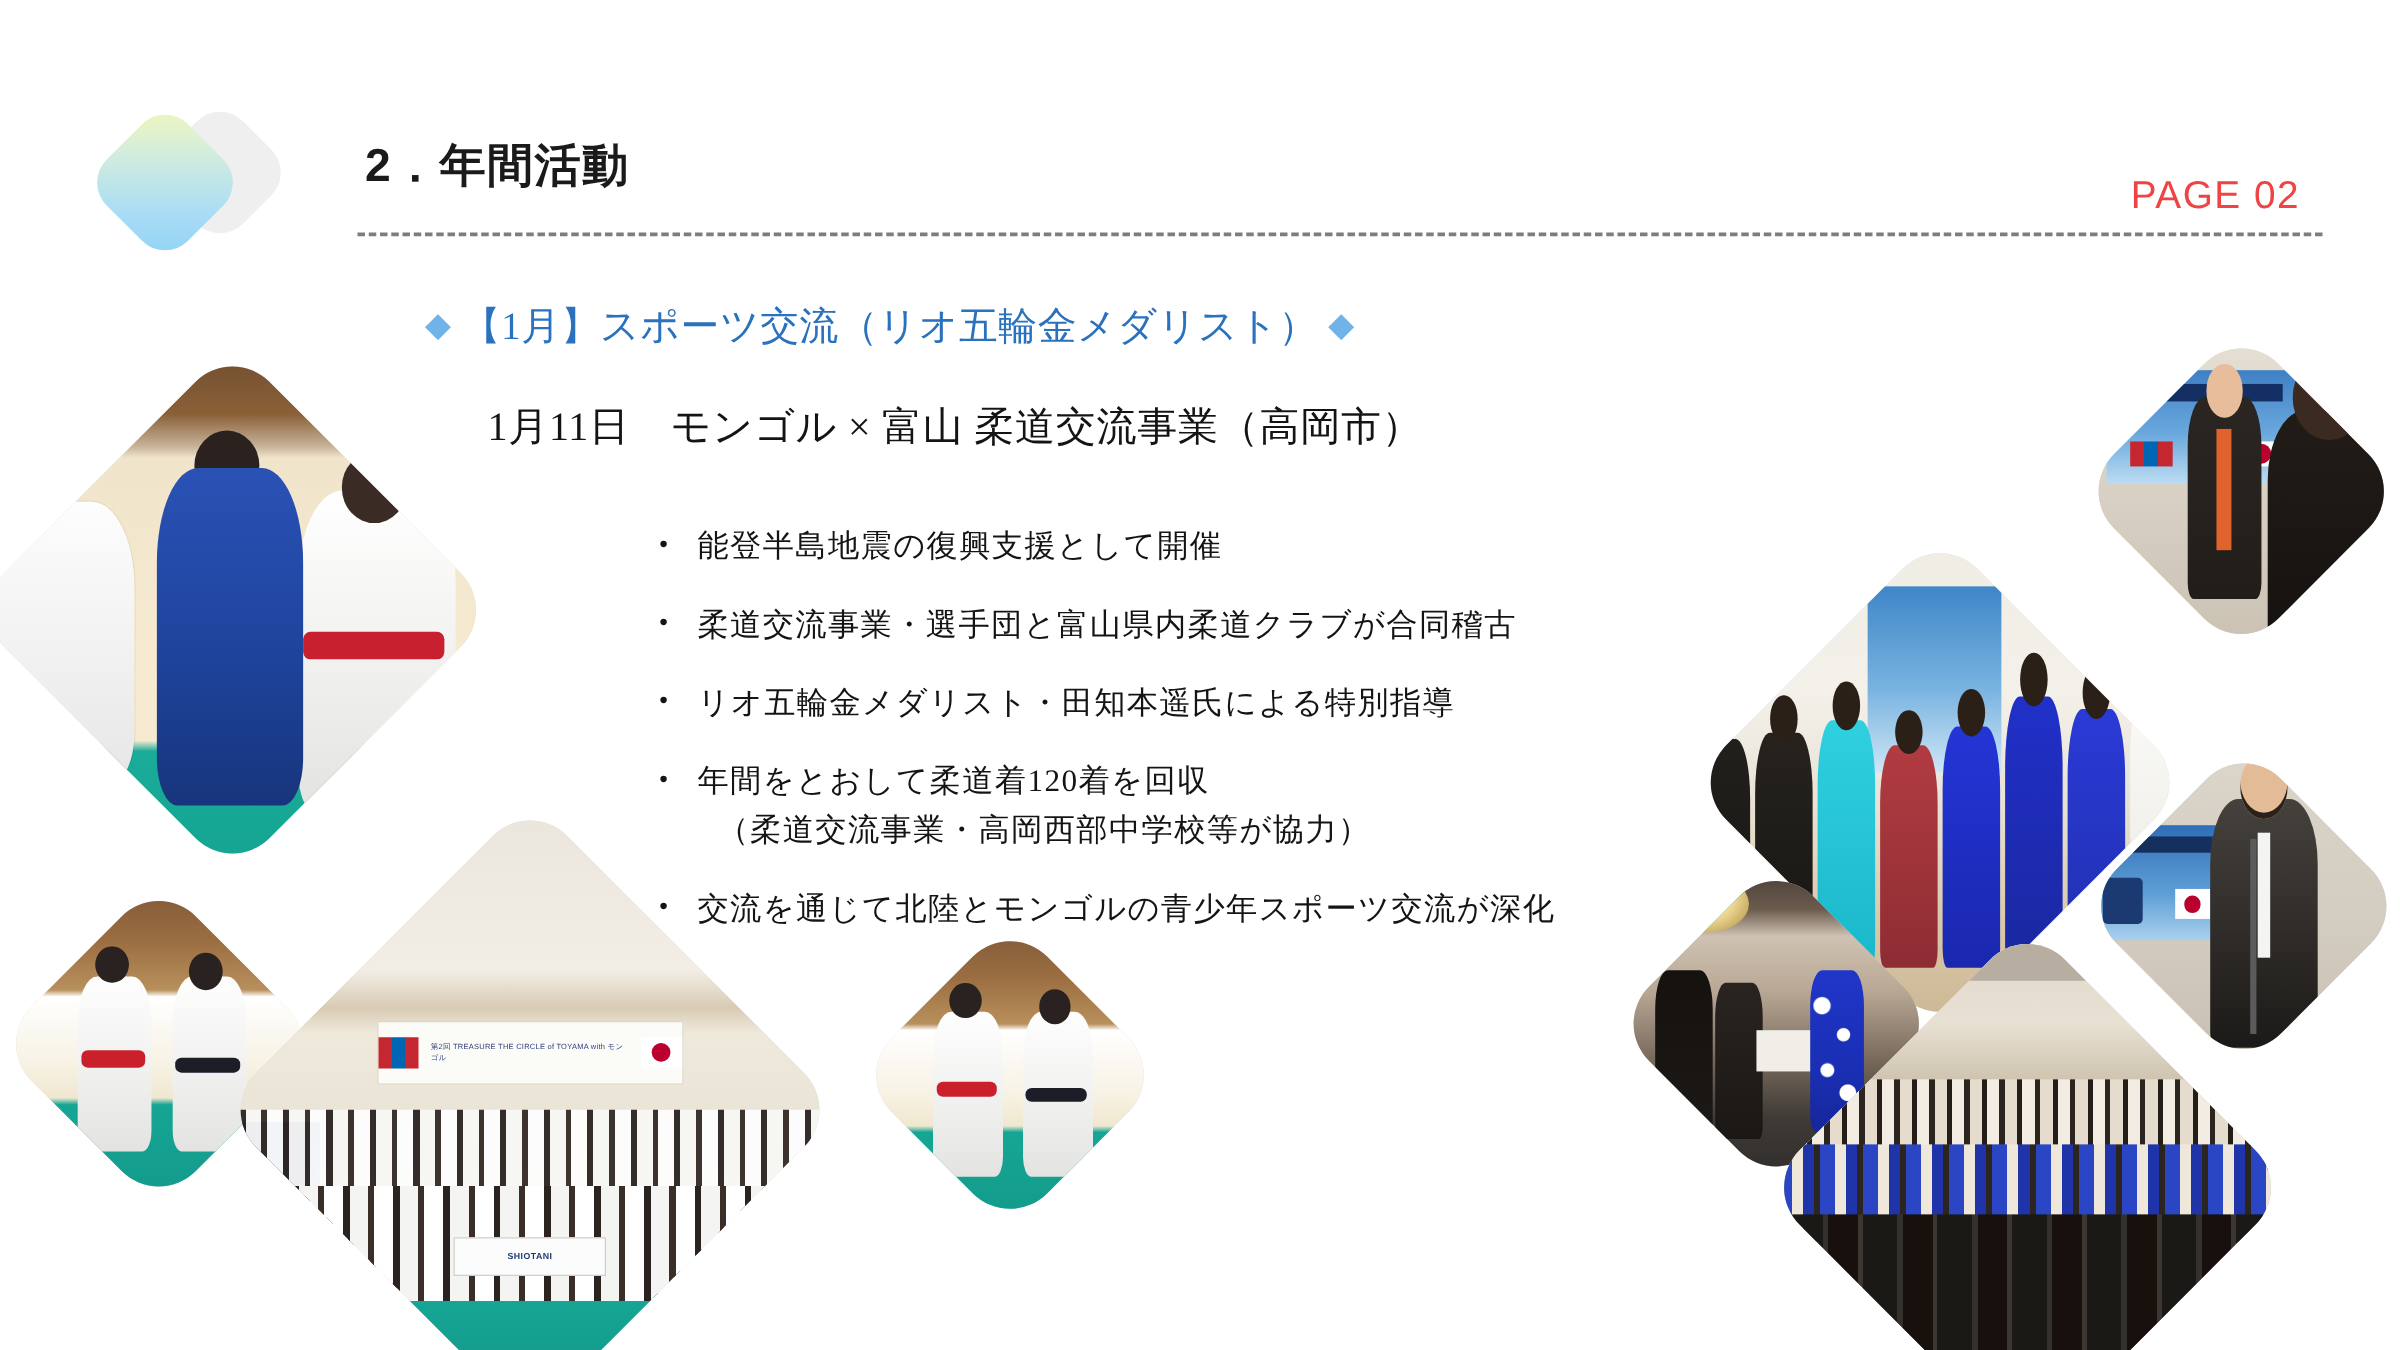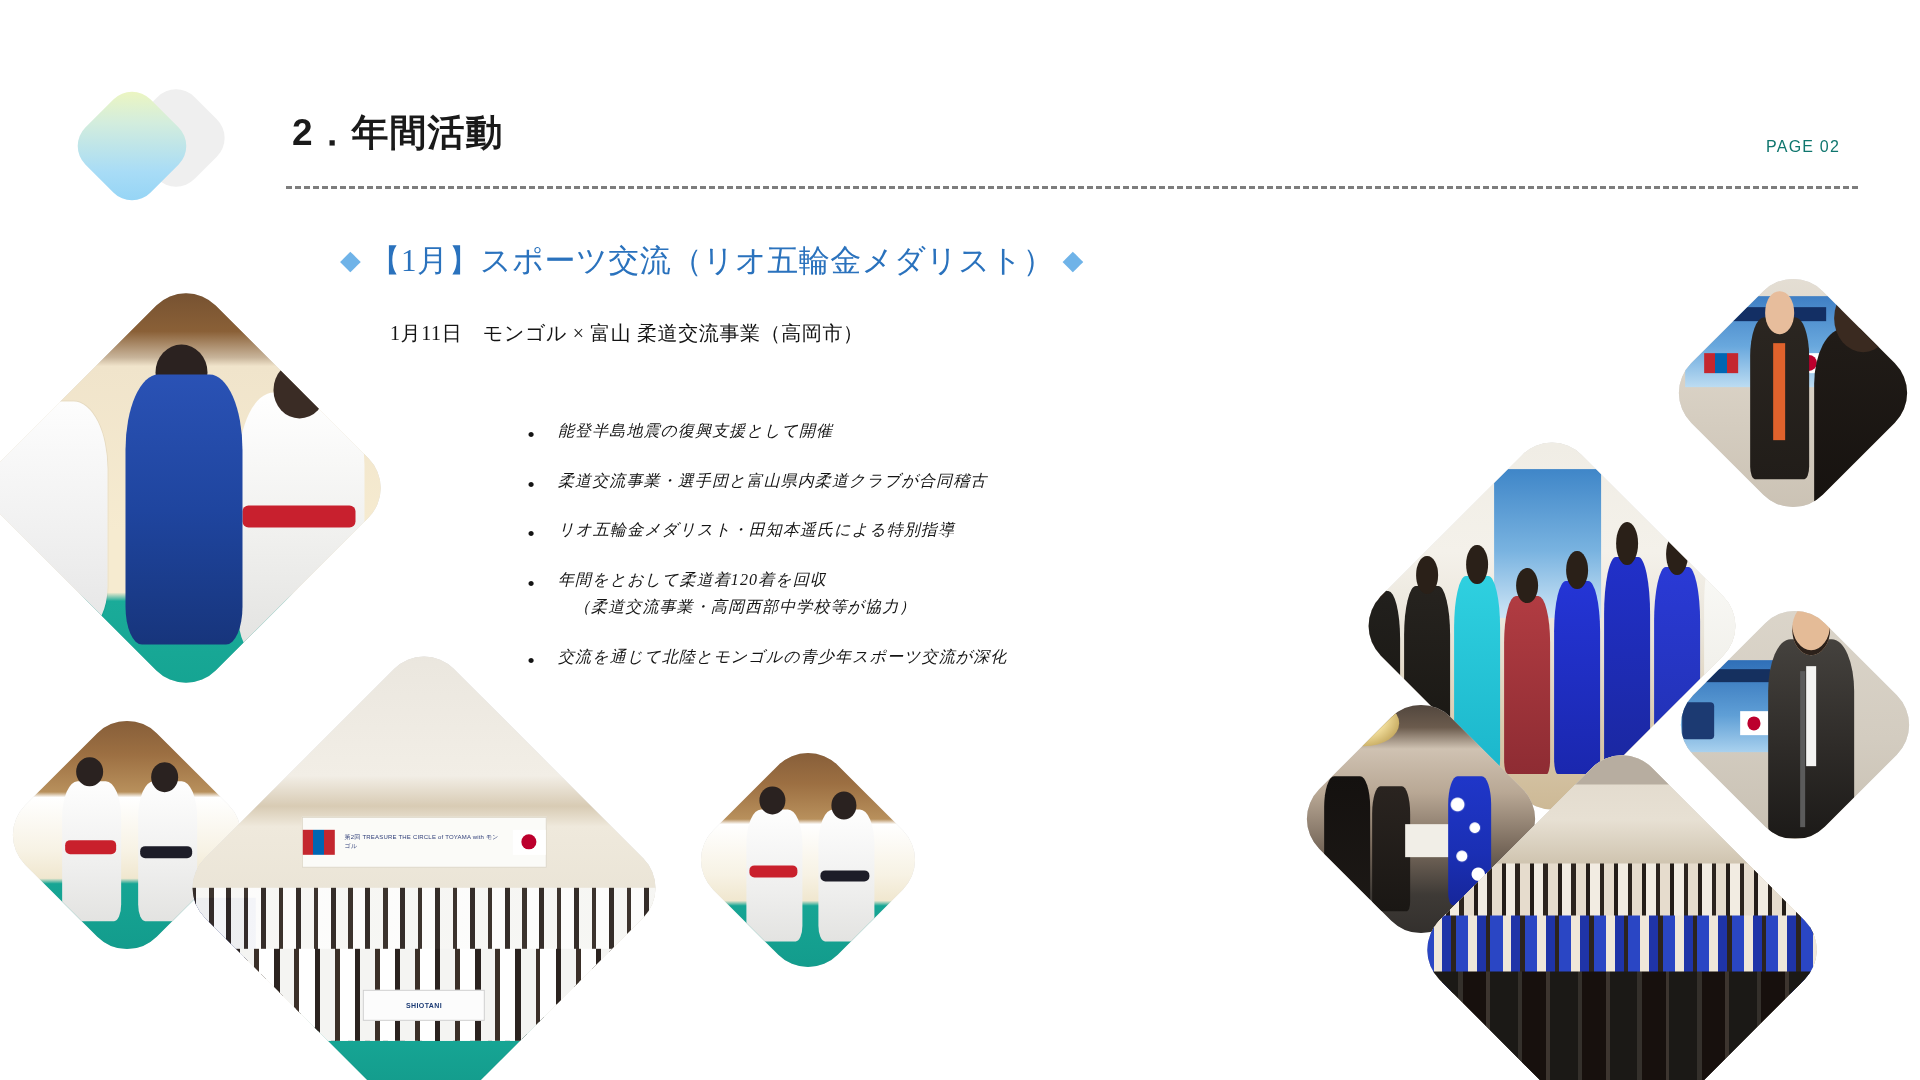--- a/index.html
+++ b/index.html
@@ -55,23 +55,23 @@
     letter-spacing: 1px;
     color: #1a1a1a;
     white-space: nowrap;
   }
 
   .page-number {
     position: absolute;
     right: 80px;
     top: 138px;
     font-family: "Liberation Sans", "DejaVu Sans", sans-serif;
-    font-size: 16px;
+    font-size: 31px;
     letter-spacing: 1.2px;
-    color: #0f766e;
+    color: #ef4444;
     white-space: nowrap;
   }
 
   .header-rule {
     position: absolute;
     left: 286px;
     right: 62px;
     top: 186px;
     height: 0;
     border-top: 3px dashed #7d7d7d;
@@ -91,42 +91,41 @@
     color: #6fb3e8;
     font-size: 27px;
     vertical-align: 2px;
   }
   .section-heading .hdr-text { color: #2a72bd; }
 
   .event-title {
     position: absolute;
     left: 390px;
     top: 320px;
-    font-size: 20px;
+    font-size: 32px;
     color: #141414;
     letter-spacing: 0.6px;
     white-space: nowrap;
   }
 
   .bullets {
     position: absolute;
     left: 524px;
     top: 420px;
     width: 760px;
     list-style: none;
   }
   .bullets li {
     position: relative;
-    font-size: 16px;
+    font-size: 25px;
     line-height: 1.42;
     color: #141414;
     letter-spacing: 1.1px;
     margin-bottom: 27px;
     padding-left: 34px;
-    font-style: italic;
   }
   .bullets li::before {
     content: "•";
     position: absolute;
     left: 3px;
     top: -1px;
     font-size: 22px;
     color: #141414;
   }
   .bullets li .sub {

